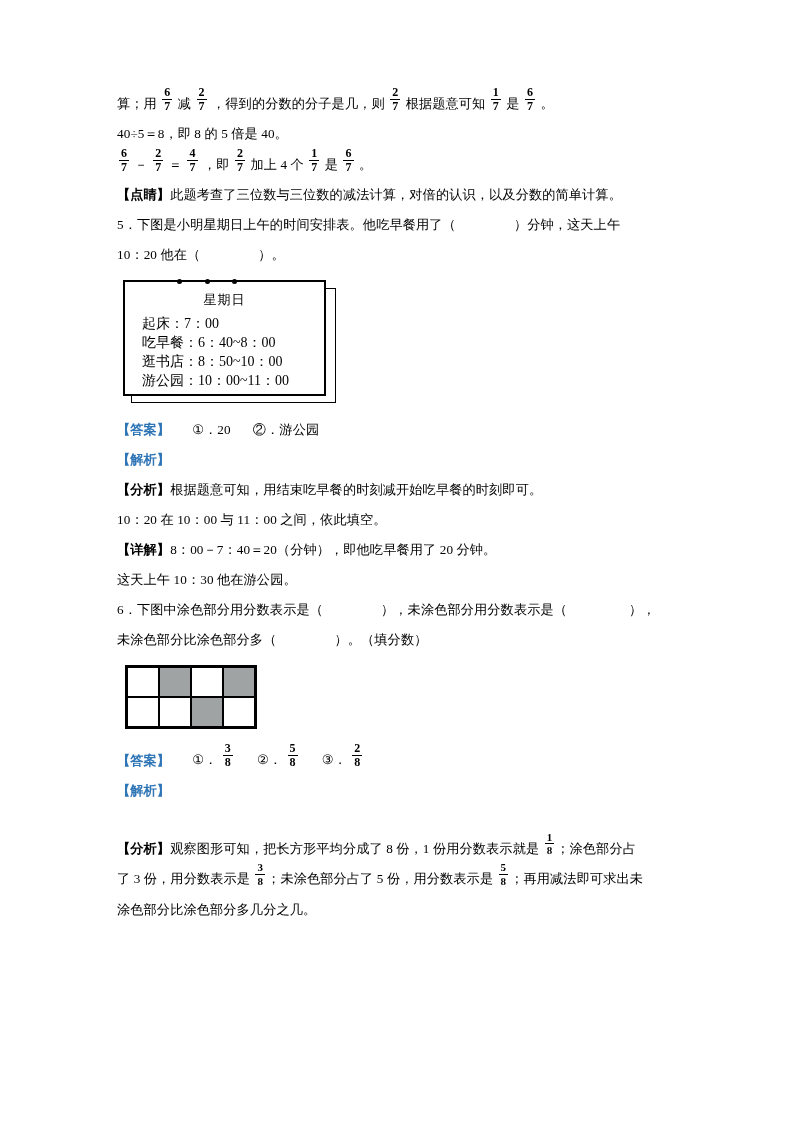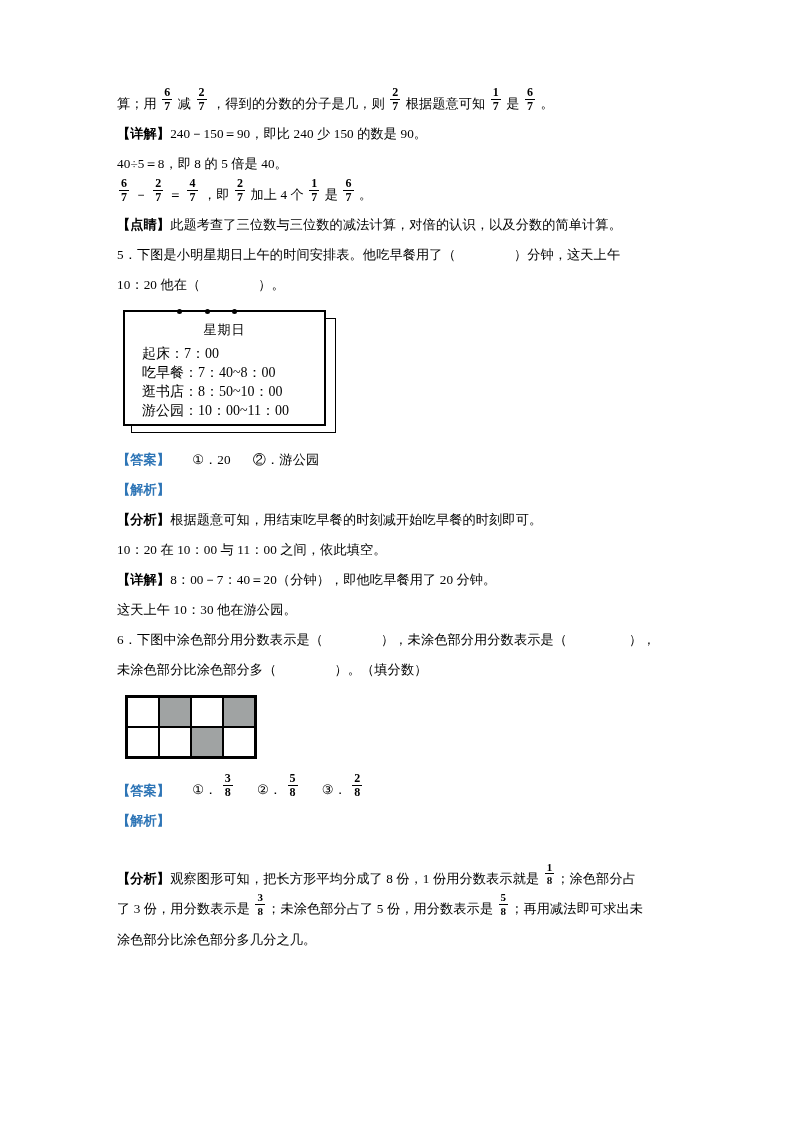--- a/index.html
+++ b/index.html
@@ -180,23 +180,20 @@
         <span class="den">7</span>
       </span>
       <span>是</span>
       <span class="frac">
         <span class="num">6</span>
         <span class="den">7</span>
       </span>
       <span>。</span>
     </div>
 
-    <div class="line">
-      <span class="bracket-label">【详解】</span><span>240－150＝90，即比 240 少 150 的数是 90。</span>
-    </div>
 
     <div class="line">
       <span>40÷5＝8，即 8 的 5 倍是 40。</span>
     </div>
 
     <div class="line">
       <span class="frac">
         <span class="num">6</span>
         <span class="den">7</span>
       </span>
@@ -245,21 +242,21 @@
       <div class="sched-shadow"></div>
       <div class="sched-card">
         <div class="sched-dots">
           <i></i>
             <i></i>
             <i></i>
         </div>
         <div class="sched-title">星期日</div>
         <div class="sched-rows">
           <div>起床：7：00</div>
-          <div>吃早餐：7：40~8：00</div>
+          <div>吃早餐：6：40~8：00</div>
           <div>逛书店：8：50~10：00</div>
           <div>游公园：10：00~11：00</div>
         </div>
       </div>
     </div>
 
     <div class="spacer-sm"></div>
 
     <div class="line">
       <span class="tag-blue">【答案】</span><span class="gap"></span><span>①．20</span><span class="gap"></span><span>②．游公园</span>

